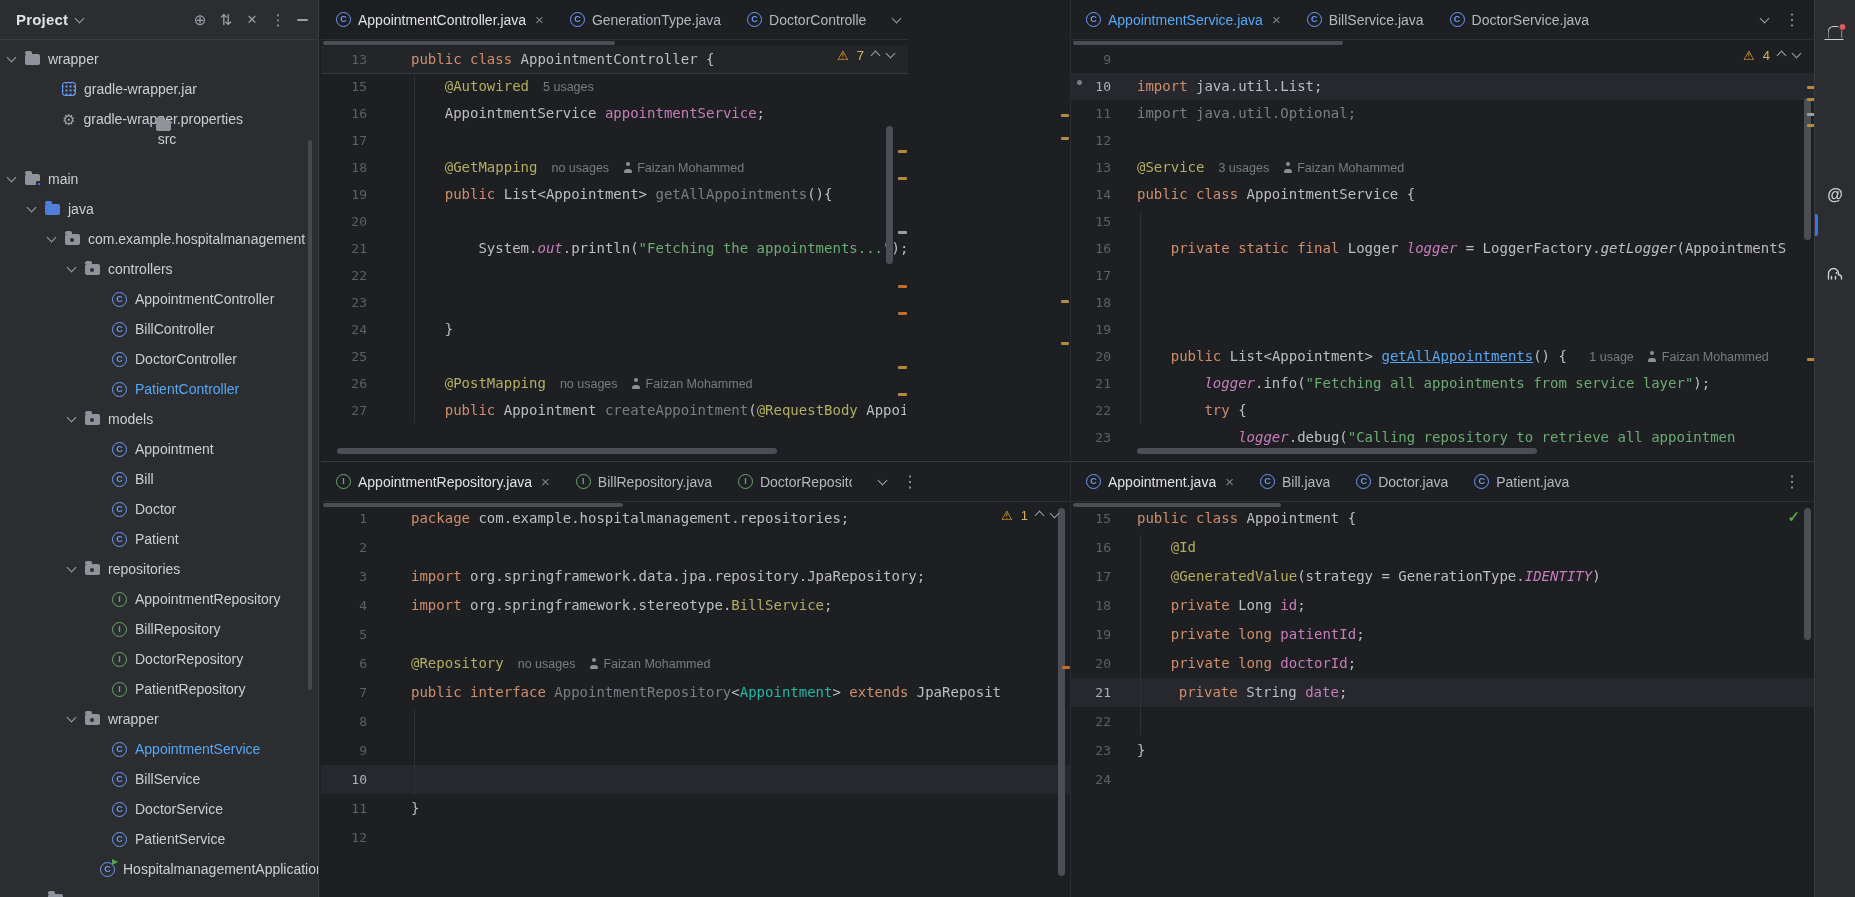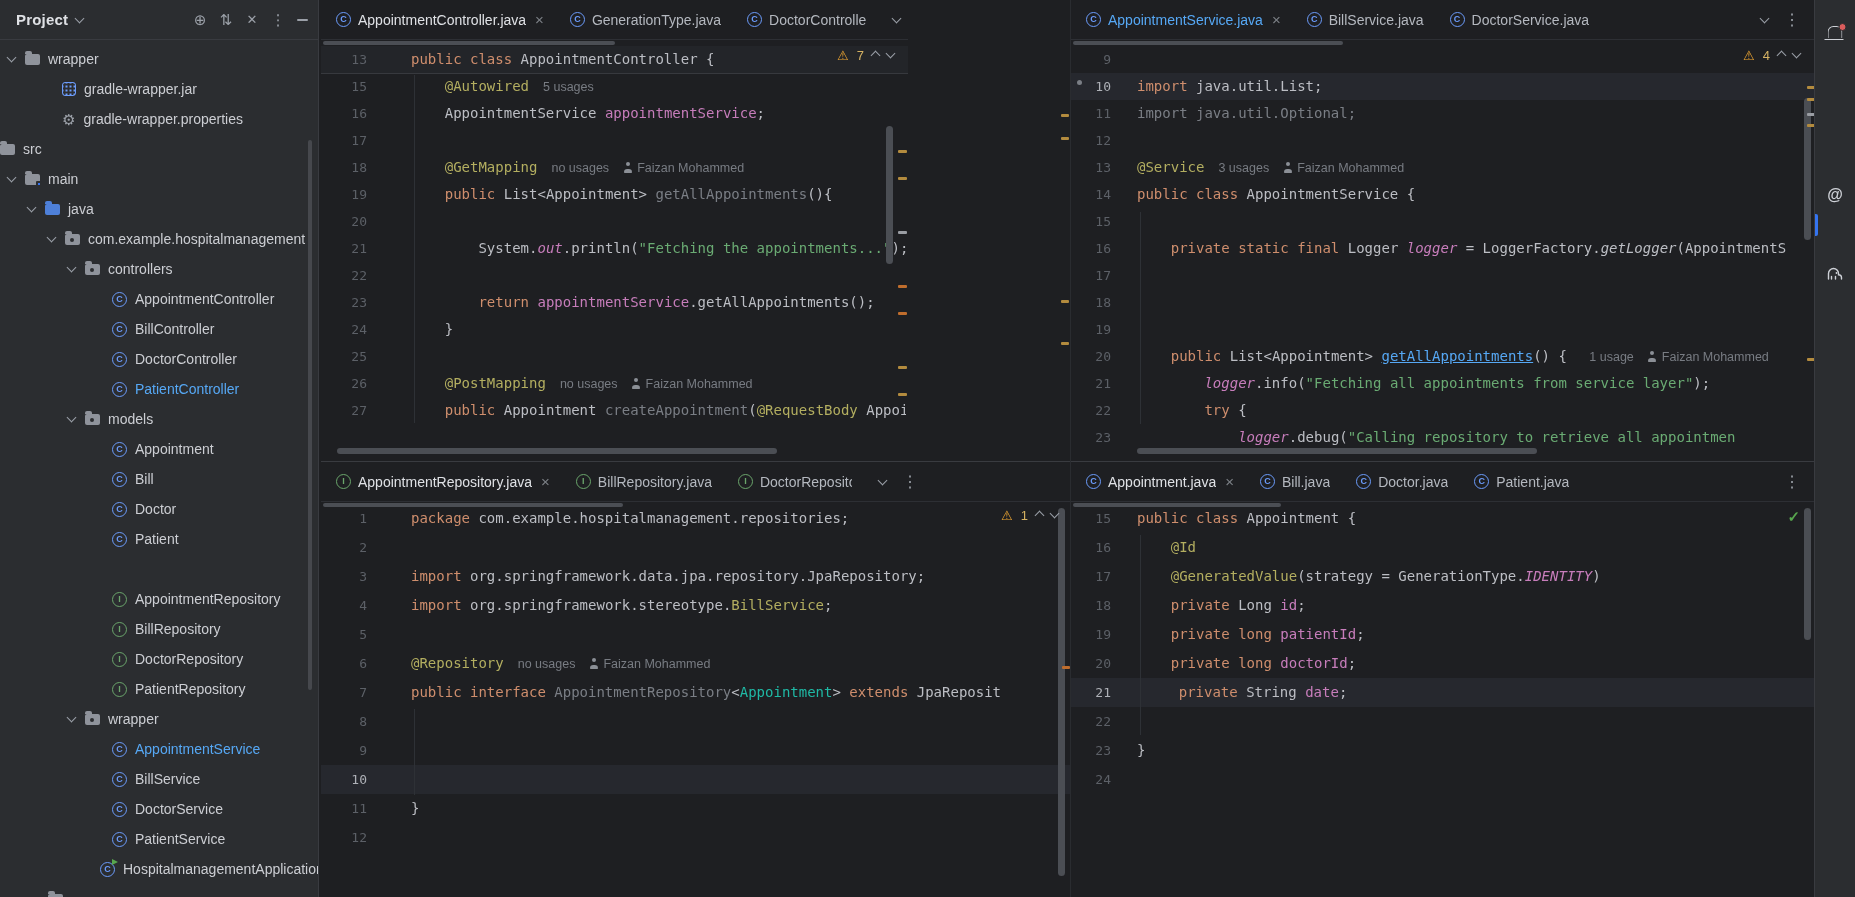--- a/index.html
+++ b/index.html
@@ -104,21 +104,21 @@
         </div>
         <div class="trow" style="top: 0px; padding-left: 8px;">
           <span class="chv tarrow"></span>
           <span class="i-folder"></span>
           <span class="lbl">wrapper</span>
         </div>
         <div class="trow" style="top: 60px; padding-left: 62px;">
           <span class="i-gear">⚙</span>
           <span class="lbl">gradle-wrapper.properties</span>
         </div>
-        <div class="trow" style="top: 90px; ">
+        <div class="trow" style="top: 76px; padding-left: 8px; flex-direction: column;">
           <span class="i-folder"></span>
           <span class="lbl">src</span>
         </div>
         <div class="trow" style="top: 120px; padding-left: 8px;">
           <span class="chv tarrow"></span>
           <span class="i-folder src"></span>
           <span class="lbl">main</span>
         </div>
         <div class="trow" style="top: 150px; padding-left: 28px;">
           <span class="chv tarrow"></span>
@@ -164,20 +164,25 @@
           <span class="fico c">C</span>
           <span class="lbl">Bill</span>
         </div>
         <div class="trow" style="top: 450px; padding-left: 112px;">
           <span class="fico c">C</span>
           <span class="lbl">Doctor</span>
         </div>
         <div class="trow" style="top: 480px; padding-left: 112px;">
           <span class="fico c">C</span>
           <span class="lbl">Patient</span>
+        </div>
+        <div class="trow" style="top: 510px; padding-left: 68px;">
+          <span class="chv tarrow"></span>
+          <span class="i-folder pkg"></span>
+          <span class="lbl">repositories</span>
         </div>
         <div class="trow" style="top: 540px; padding-left: 112px;">
           <span class="fico i">I</span>
           <span class="lbl">AppointmentRepository</span>
         </div>
         <div class="trow" style="top: 570px; padding-left: 112px;">
           <span class="fico i">I</span>
           <span class="lbl">BillRepository</span>
         </div>
         <div class="trow" style="top: 600px; padding-left: 112px;">
@@ -272,21 +277,20 @@
       <div class="row" style="top: 235px; height: 27px; line-height: 27px;">
         <span class="ln" style="width: 46px;">21</span>
         <span class="lc" style="left: 90px;"><span class="f">        </span><span class="f">System.</span><span class="pi">out</span><span class="f">.println(</span><span class="s">"Fetching the appointments..."</span><span class="f">);</span></span>
       </div>
       <div class="row" style="top: 262px; height: 27px; line-height: 27px;">
         <span class="ln" style="width: 46px;">22</span>
         <span class="lc" style="left: 90px;"></span>
       </div>
       <div class="row" style="top: 289px; height: 27px; line-height: 27px;">
         <span class="ln" style="width: 46px;">23</span>
-        <span class="lc" style="left: 90px;"><span class="f">        </span><span class="k">return </span><span class="p">appointmentService</span><span class="f">.getAllAppointments();</span></span>
       </div>
       <div class="row" style="top: 316px; height: 27px; line-height: 27px;">
         <span class="ln" style="width: 46px;">24</span>
         <span class="lc" style="left: 90px;"><span class="f">    }</span></span>
       </div>
       <div class="row" style="top: 343px; height: 27px; line-height: 27px;">
         <span class="ln" style="width: 46px;">25</span>
         <span class="lc" style="left: 90px;"></span>
       </div>
       <div class="row" style="top: 370px; height: 27px; line-height: 27px;">

